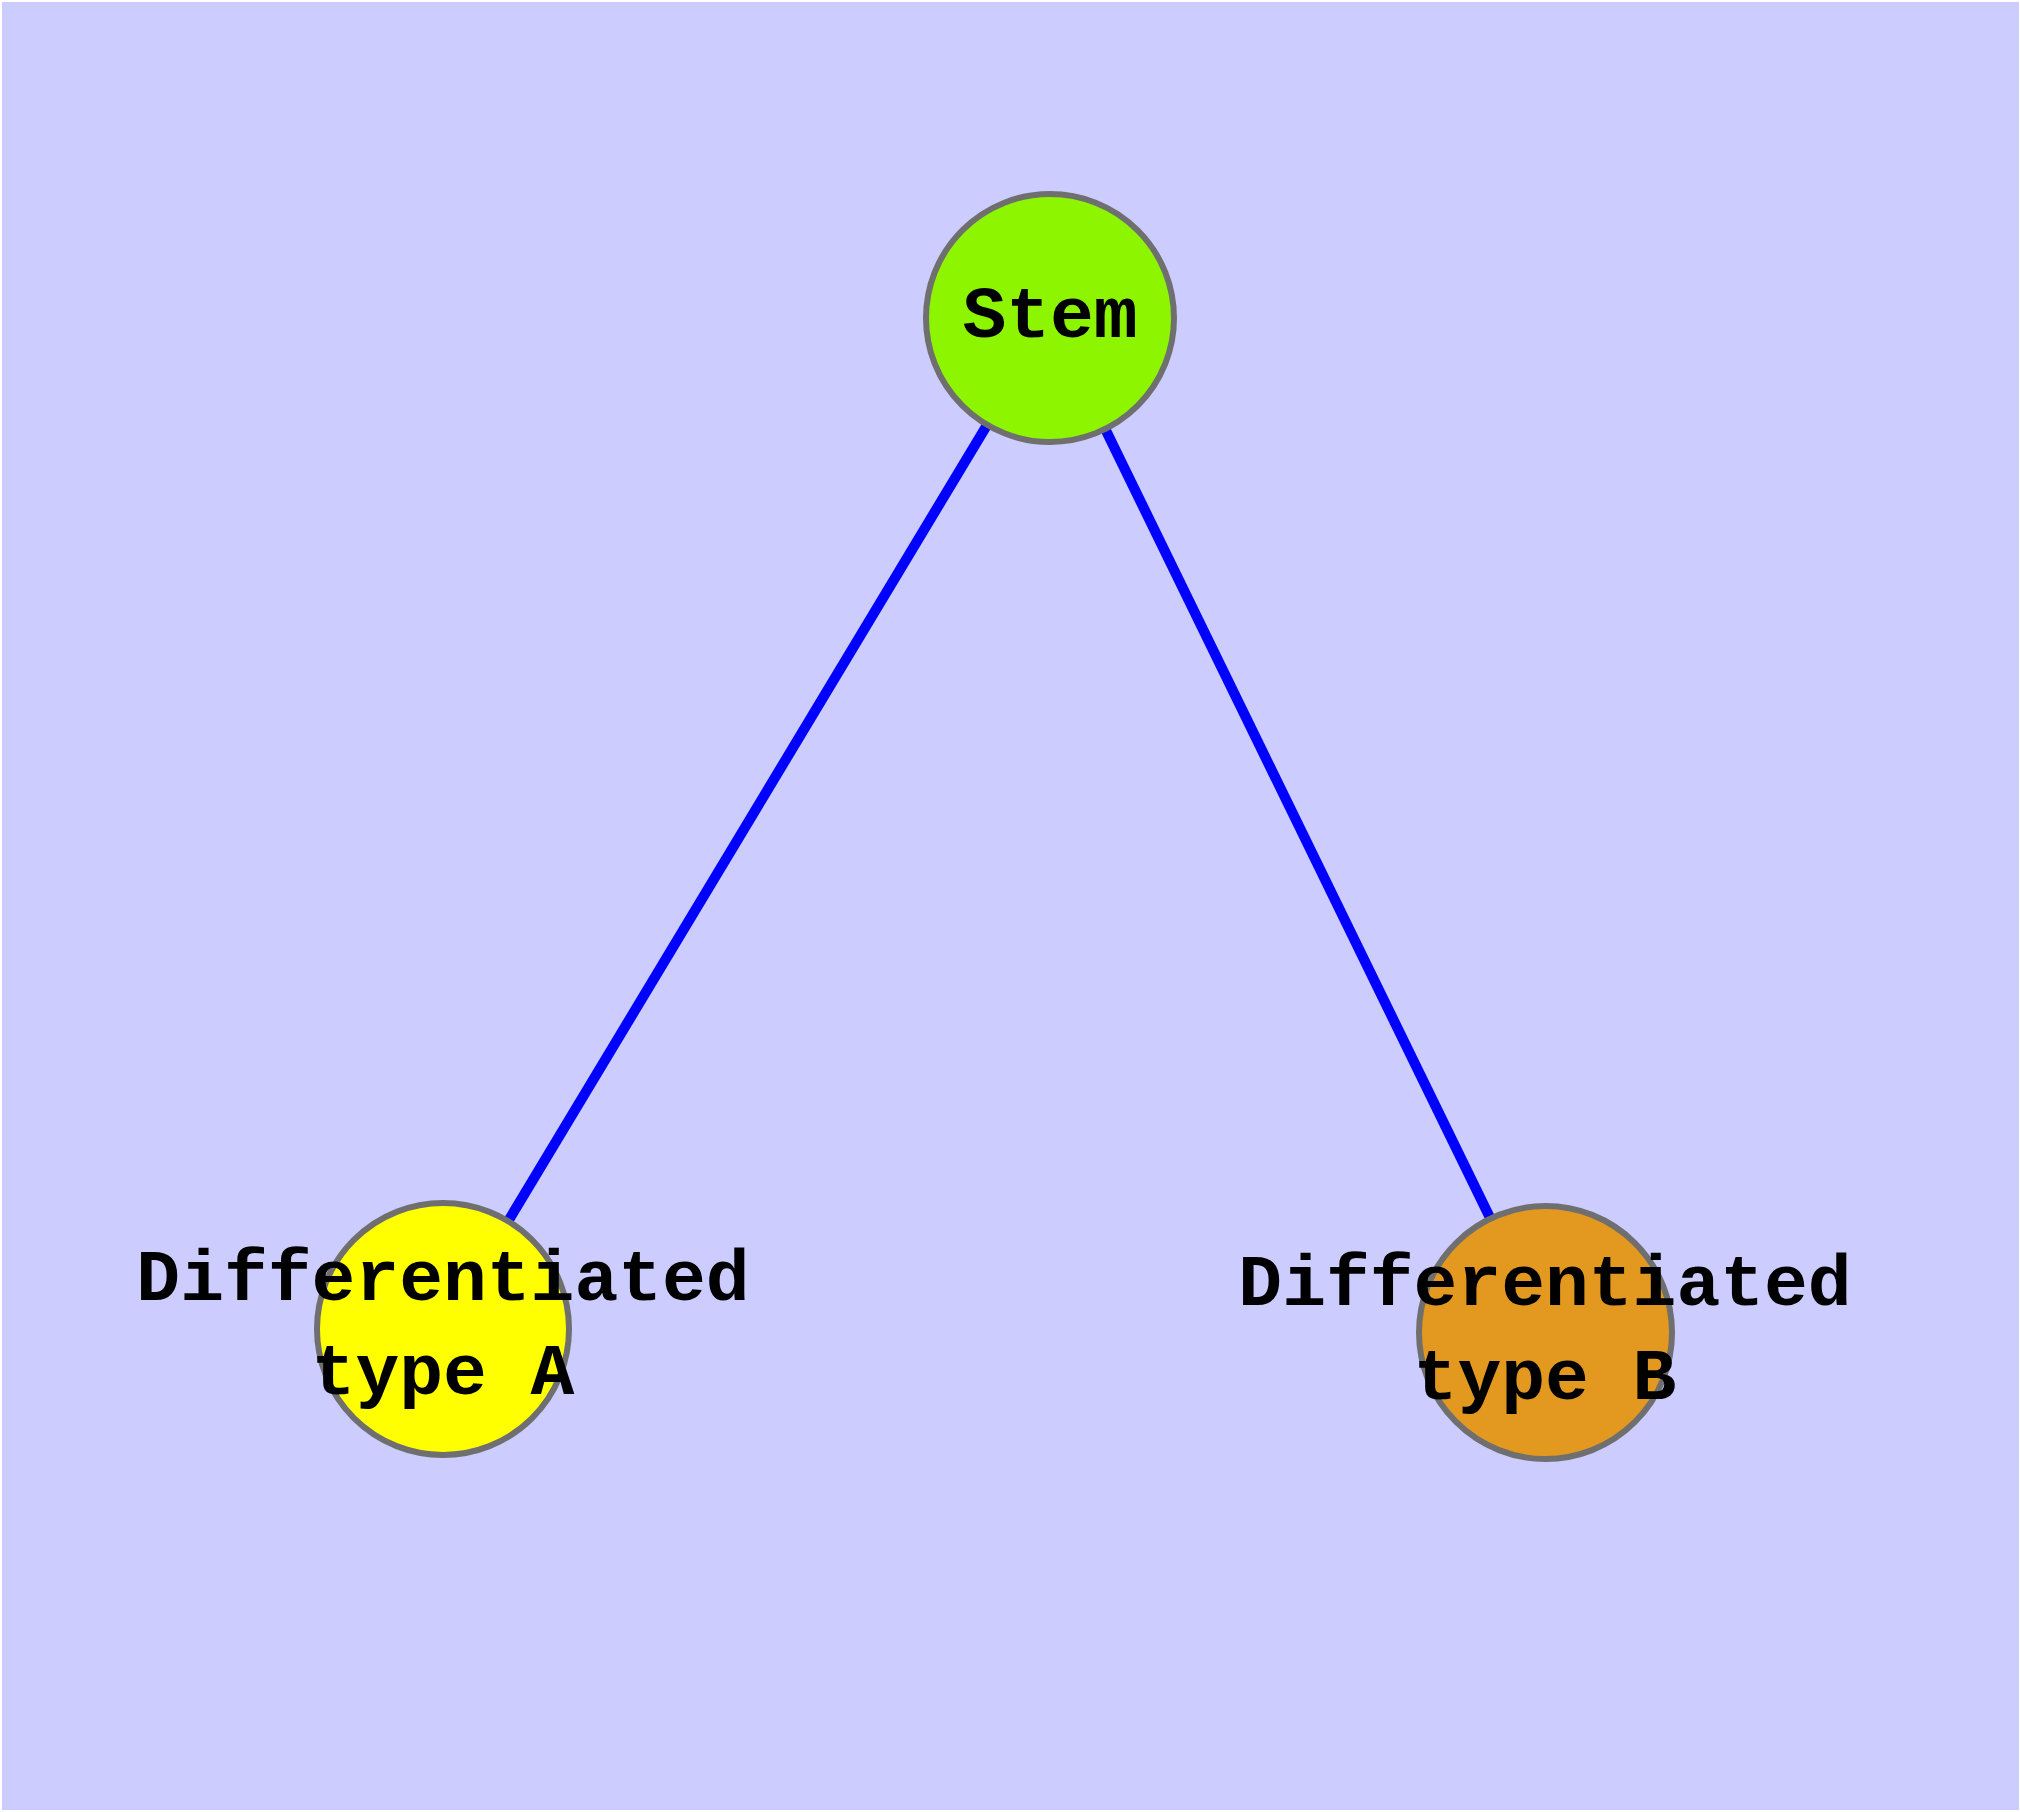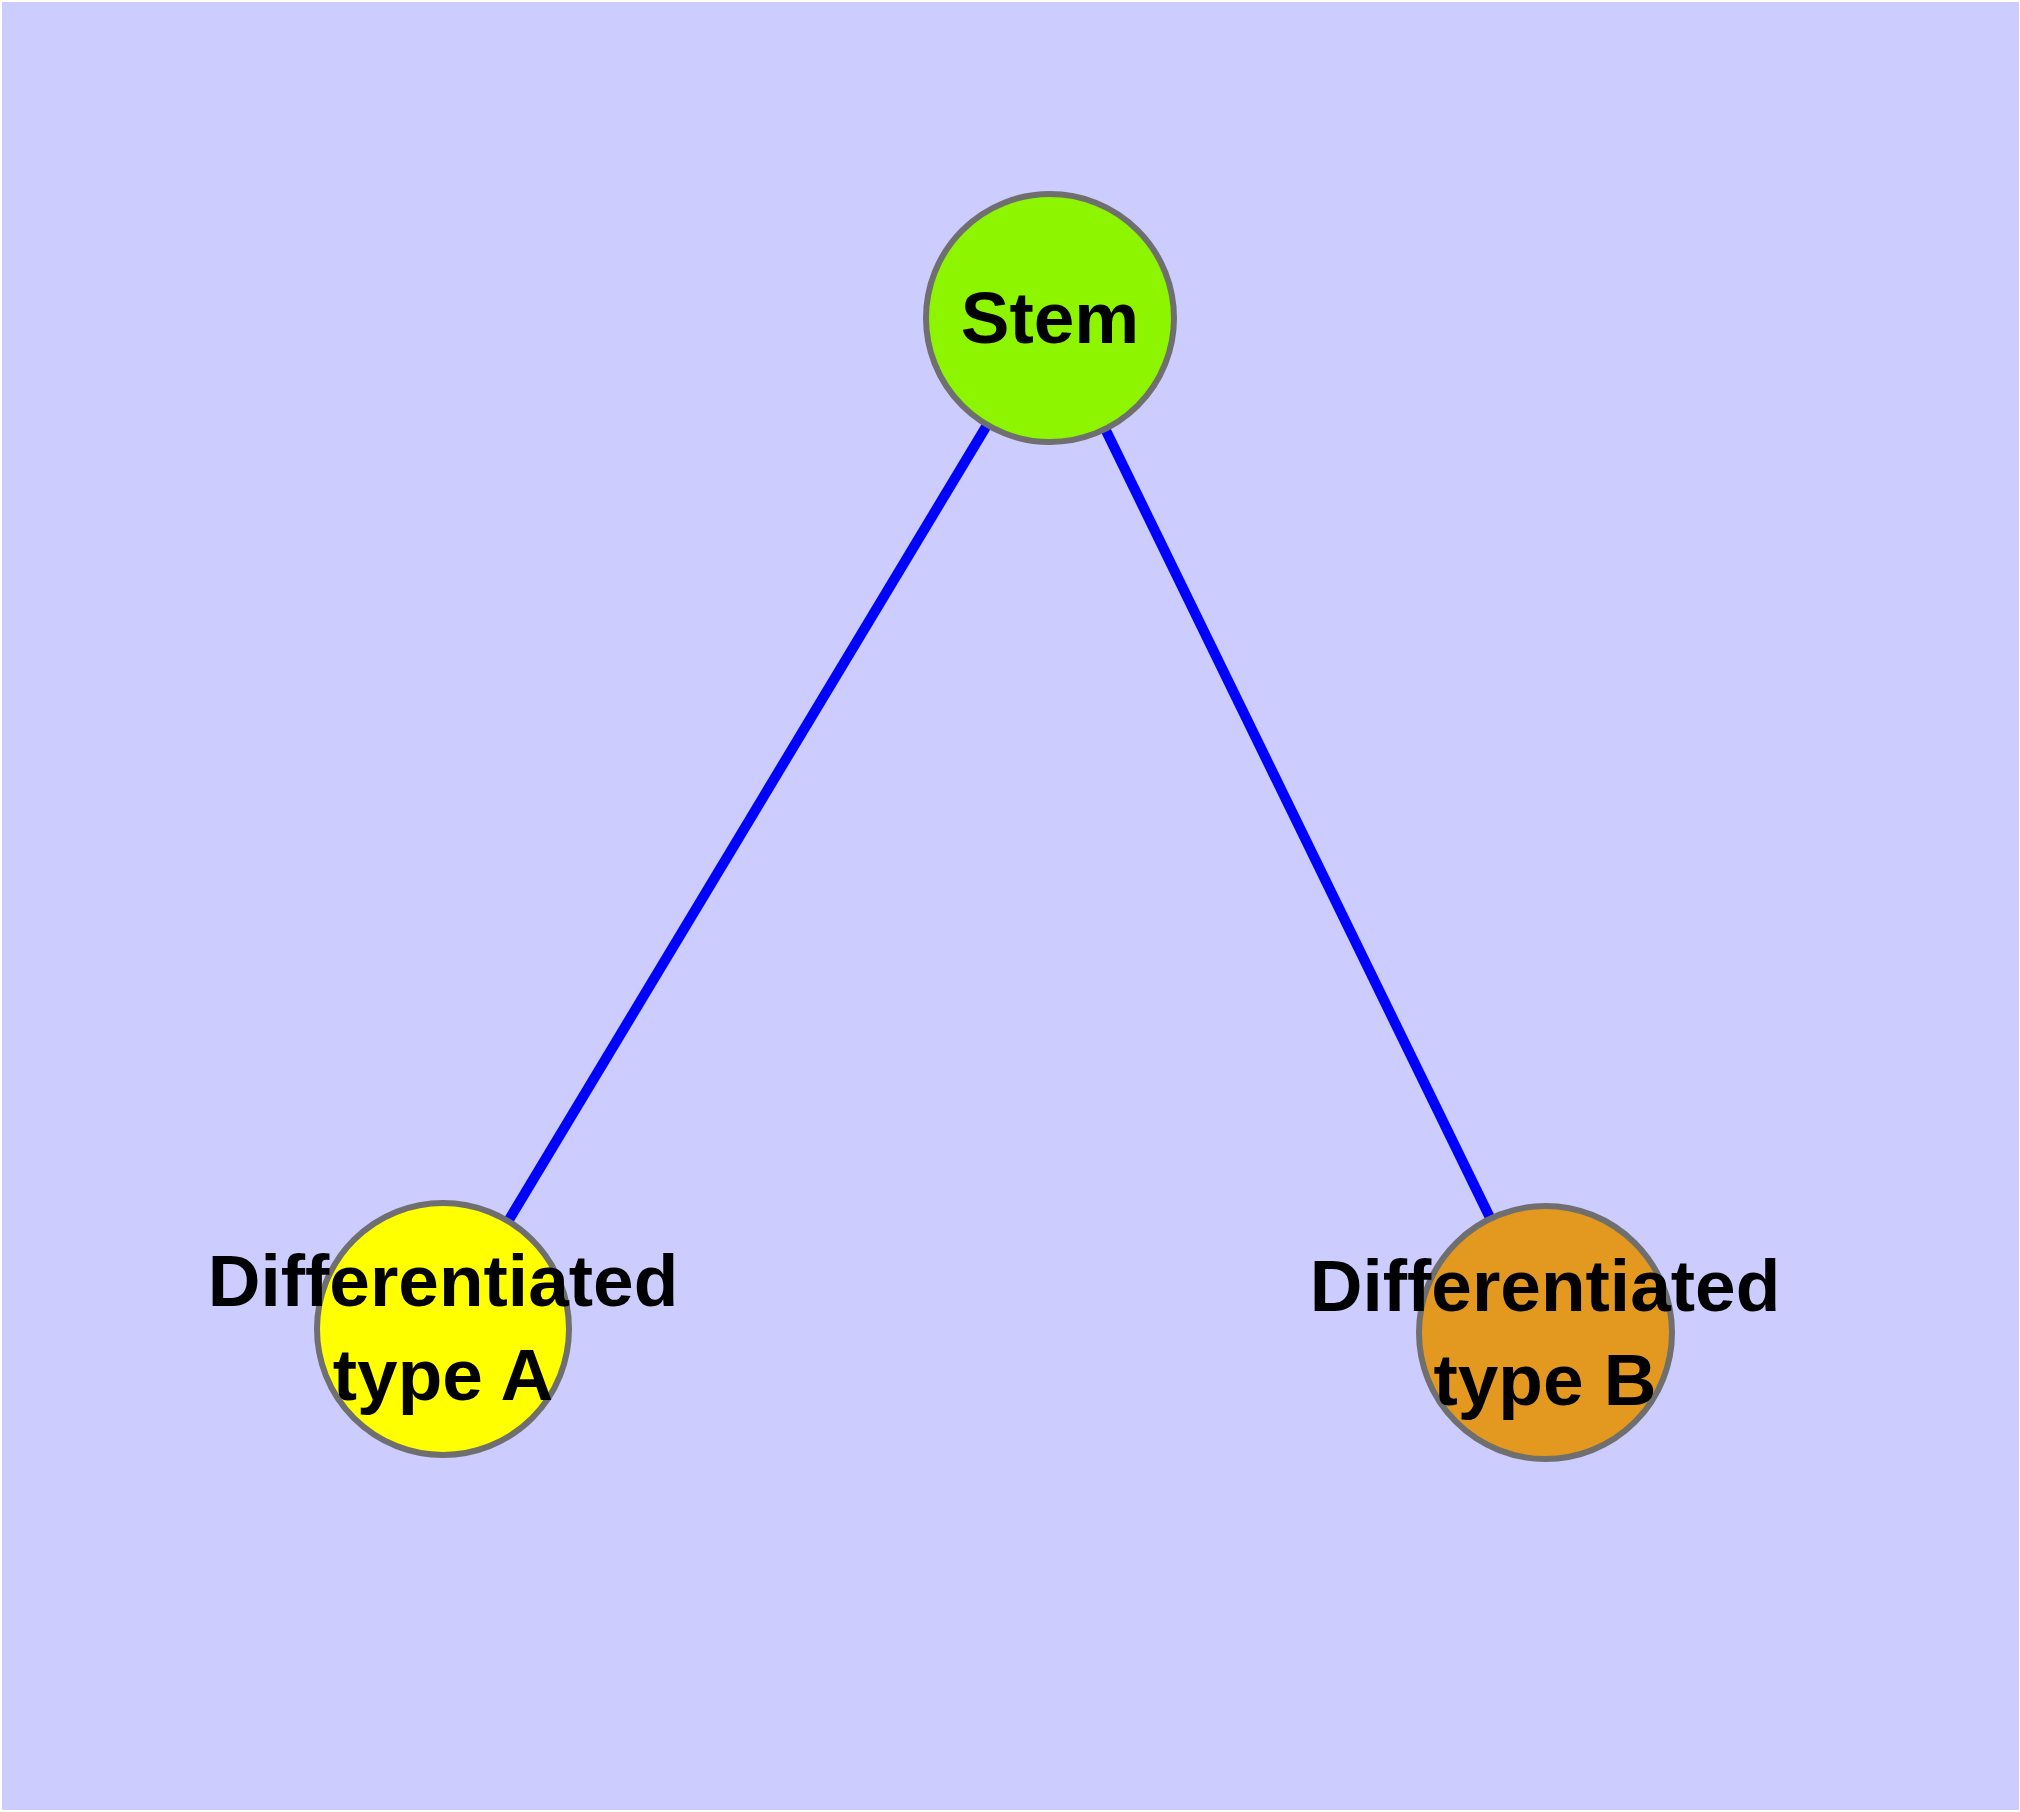--- a/index.html
+++ b/index.html
@@ -37,21 +37,21 @@
     font-weight: bold;
     font-size: 73px;
     line-height: 94px;
     white-space: pre-line;
     pointer-events: none;
   }
 </style>
 </head>
 <body>
 
-<div class="canvas" style="background: rgb(204, 204, 255);">
+<div class="canvas" style="background: rgb(204, 204, 255); font-family: Liberation Mono, monospace;">
 
   <svg class="edges-layer" viewBox="0 0 2378 2132" width="2015" height="1807">
     <line x1="1237" y1="373" x2="520" y2="1565" stroke="#0000FF" stroke-width="12"></line>
     <line x1="1237" y1="373" x2="1821" y2="1570" stroke="#0000FF" stroke-width="12"></line>
   </svg>
 
   <div class="node-circle" style="left: 921px; top: 189px; width: 254px; height: 254px; background: rgb(141, 245, 0); border: 6px solid rgb(111, 111, 111);"></div>
   <div class="node-circle" style="left: 312px; top: 1198px; width: 258px; height: 258px; background: rgb(255, 255, 0); border: 6px solid rgb(111, 111, 111);"></div>
   <div class="node-circle" style="left: 1414px; top: 1201px; width: 259px; height: 259px; background: rgb(227, 153, 31); border: 6px solid rgb(111, 111, 111);"></div>
 

